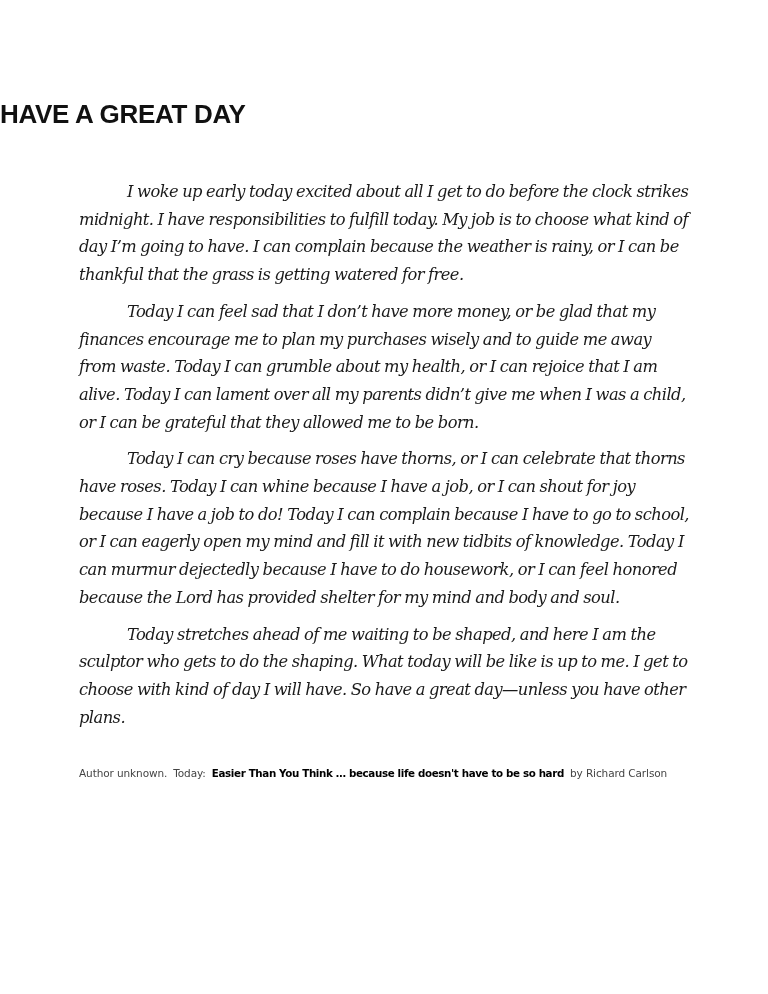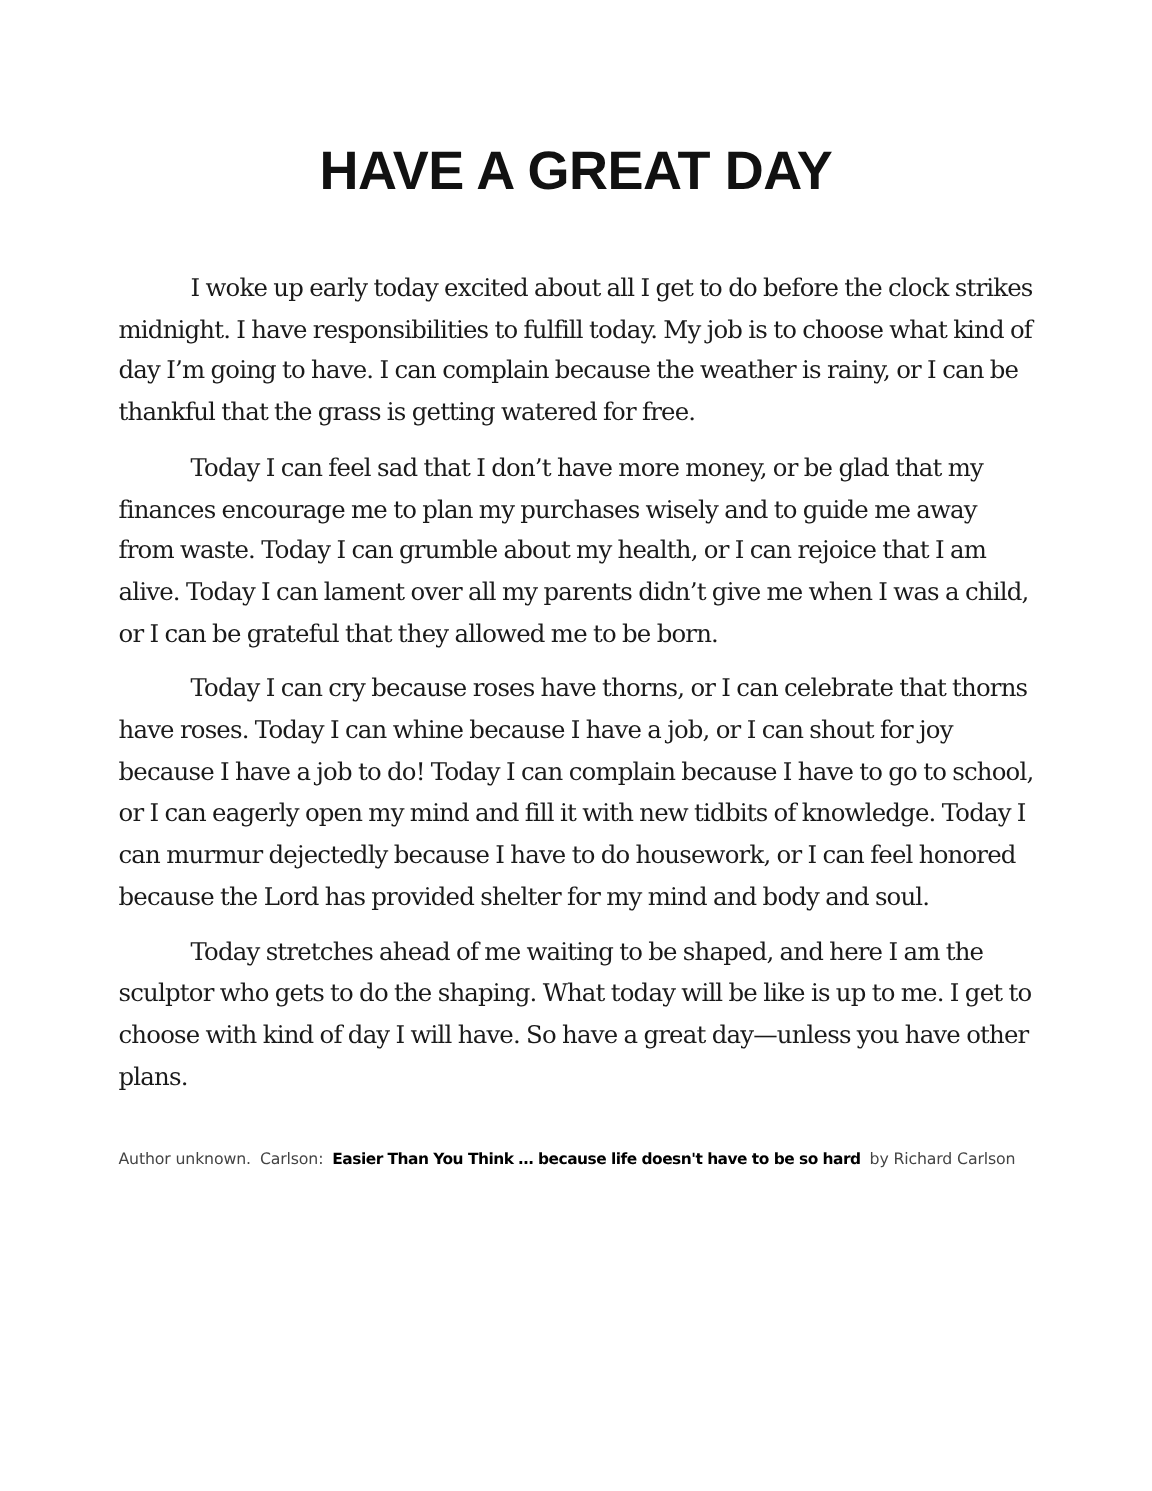--- a/index.html
+++ b/index.html
@@ -18,44 +18,44 @@
       left: 0; top: 0;
       width: 768px;
       height: 994px;
       background: #ffffff;
     }
     .title {
       position: absolute;
       top: 94px;
       left: 0;
       width: 768px;
-      text-align: center;
       font-family: "Liberation Sans", sans-serif;
       font-weight: bold;
-      font-size: 36px;
+      font-size: 26px;
       letter-spacing: -0.3px;
       color: #111111;
       margin: 0;
       line-height: 40px;
     }
     .body-text {
       position: absolute;
       left: 79px;
       top: 178px;
       width: 610px;
       font-family: "DejaVu Serif", serif;
       font-size: 16.3px;
       line-height: 27.7px;
       color: #1a1a1a;
       letter-spacing: -0.55px;
       word-spacing: -0.5px;
     }
     .para {
       margin: 0 0 9px 0;
       text-indent: 48px;
+      font-style: italic;
     }
     .footer {
       position: absolute;
       left: 79px;
       top: 767px;
       width: 640px;
       font-family: "DejaVu Sans", sans-serif;
       font-size: 10.5px;
       color: #444444;
       white-space: nowrap;
@@ -76,15 +76,15 @@
   <h1 class="title">HAVE A GREAT DAY</h1>
 
   <div class="body-text">
     <p class="para">I woke up early today excited about all I get to do before the clock strikes midnight. I have responsibilities to fulfill today. My job is to choose what kind of day I’m going to have. I can complain because the weather is rainy, or I can be thankful that the grass is getting watered for free.</p>
     <p class="para">Today I can feel sad that I don’t have more money, or be glad that my finances encourage me to plan my purchases wisely and to guide me away from waste. Today I can grumble about my health, or I can rejoice that I am alive. Today I can lament over all my parents didn’t give me when I was a child, or I can be grateful that they allowed me to be born.</p>
     <p class="para">Today I can cry because roses have thorns, or I can celebrate that thorns have roses. Today I can whine because I have a job, or I can shout for joy because I have a job to do! Today I can complain because I have to go to school, or I can eagerly open my mind and fill it with new tidbits of knowledge. Today I can murmur dejectedly because I have to do housework, or I can feel honored because the Lord has provided shelter for my mind and body and soul.</p>
     <p class="para">Today stretches ahead of me waiting to be shaped, and here I am the sculptor who gets to do the shaping. What today will be like is up to me. I get to choose with kind of day I will have. So have a great day—unless you have other plans.</p>
   </div>
 
   <div class="footer">
-    <span>Author unknown.</span><span class="sp"></span><span>Carlson:</span><span class="sp"></span><span class="book">Easier Than You Think … because life doesn't have to be so hard</span><span class="sp"></span><span>by Richard Carlson</span>
+    <span>Author unknown.</span><span class="sp"></span><span>Today:</span><span class="sp"></span><span class="book">Easier Than You Think … because life doesn't have to be so hard</span><span class="sp"></span><span>by Richard Carlson</span>
   </div>
 </div>
 
 </body></html>

